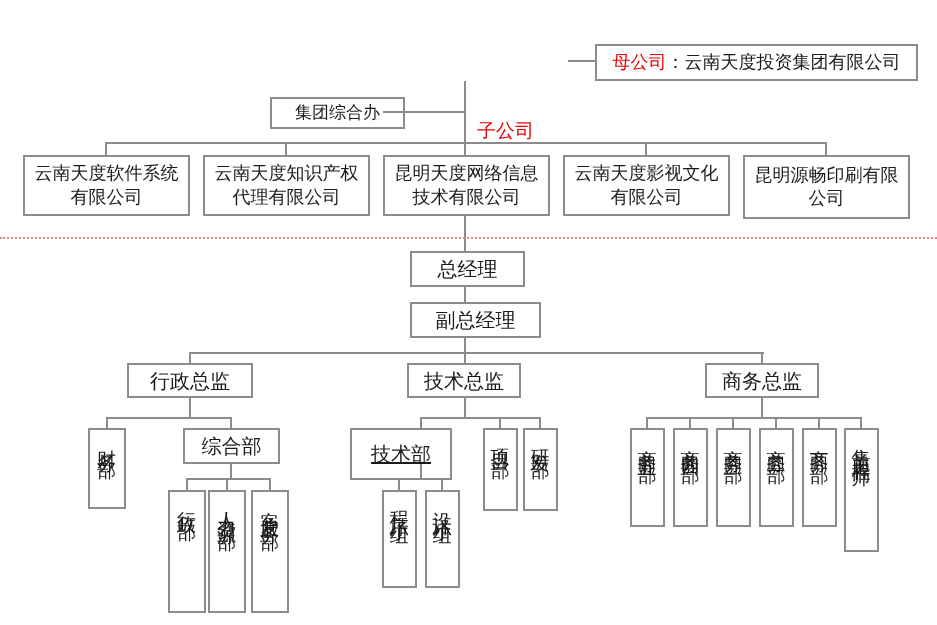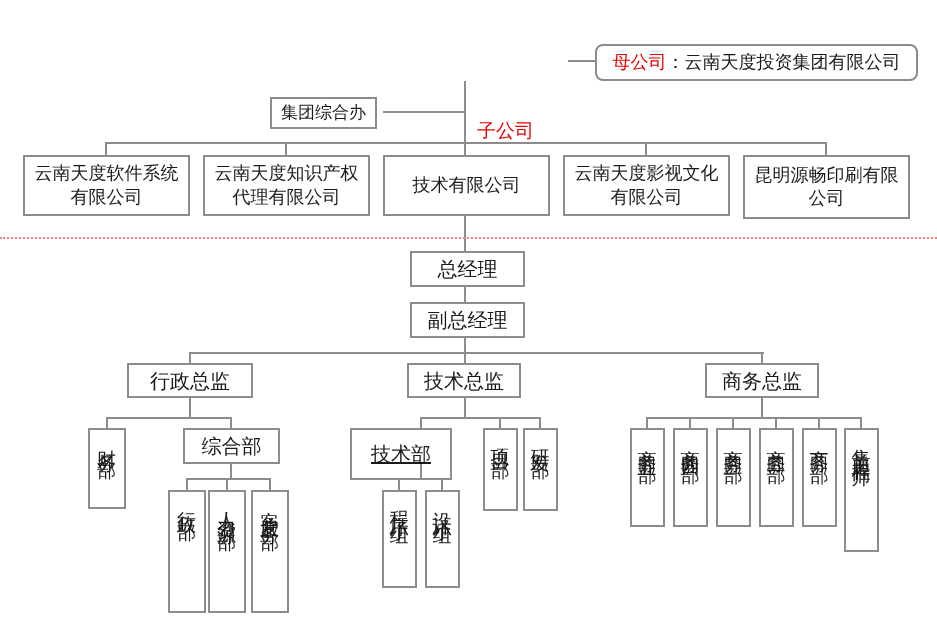--- a/index.html
+++ b/index.html
@@ -23,40 +23,40 @@
   .hline{position:absolute;height:2px;background:#8c8c8c;}
   .vline{position:absolute;width:2px;background:#8c8c8c;}
   .dotline{position:absolute;left:0;width:937px;height:0;border-top:2px dotted #f08080;}
   .vbox{padding:0;align-items:flex-start;}
   .vbox .vtext{
     writing-mode:vertical-rl;text-orientation:upright;
     font-size:19px;letter-spacing:5px;line-height:1;padding-top:4px;
   }
   .f15{font-size:18px;}
   .f16{font-size:17px;}
-  .f17{font-size:18px;border-radius:8px;}
+  .f17{font-size:18px;}
   .f20{font-size:20px;}
 </style>
 </head>
 <body>
 
 <div class="canvas">
 
 
   <div class="hline" style="left:568px;top:60px;width:27px;"></div>
 
   <div class="box f17" style="left:595px;top:44px;width:323px;height:37px;">
     <span>
       <span class="red">母公司</span><span>：</span><span>云南天度投资集团有限公司</span>
     </span>
   </div>
 
   <div class="vline" style="left:464px;top:81px;height:74px;"></div>
 
-  <div class="box f16" style="left:270px;top:97px;width:107px;height:32px;">集团综合办</div>
+  <div class="box f16" style="left:270px;top:97px;width:135px;height:32px;">集团综合办</div>
   <div class="hline" style="left:383px;top:111px;width:82px;"></div>
 
   <div class="label-free" style="left:477px;top:104px;margin-top:17px;">子公司</div>
 
   <div class="hline" style="left:105px;top:142px;width:722px;"></div>
   <div class="vline" style="left:105px;top:142px;height:13px;"></div>
   <div class="vline" style="left:285px;top:142px;height:13px;"></div>
   <div class="vline" style="left:645px;top:142px;height:13px;"></div>
   <div class="vline" style="left:825px;top:142px;height:13px;"></div>
 
@@ -67,20 +67,21 @@
       </span>
   </div>
   <div class="box f15" style="left:203px;top:155px;width:167px;height:61px;">
     <span>
         <span style="display:block">云南天度知识产权</span>
         <span style="display:block">代理有限公司</span>
       </span>
   </div>
   <div class="box f15" style="left:383px;top:155px;width:167px;height:61px;">
     <span>
+        <span style="display:block">昆明天度网络信息</span>
         <span style="display:block">技术有限公司</span>
       </span>
   </div>
   <div class="box f15" style="left:563px;top:155px;width:167px;height:61px;">
     <span>
         <span style="display:block">云南天度影视文化</span>
         <span style="display:block">有限公司</span>
       </span>
   </div>
   <div class="box f15" style="left:743px;top:155px;width:167px;height:64px;">
@@ -88,21 +89,21 @@
         <span style="display:block">昆明源畅印刷有限</span>
         <span style="display:block">公司</span>
       </span>
   </div>
 
   <div class="vline" style="left:464px;top:216px;height:35px;"></div>
   <div class="dotline" style="top:237px;"></div>
 
   <div class="box f20" style="left:410px;top:251px;width:115px;height:36px;">总经理</div>
   <div class="vline" style="left:464px;top:287px;height:15px;"></div>
-  <div class="box f20" style="left:410px;top:302px;width:115px;height:36px;">副总经理</div>
+  <div class="box f20" style="left:410px;top:302px;width:131px;height:36px;">副总经理</div>
 
   <div class="vline" style="left:464px;top:338px;height:14px;"></div>
   <div class="hline" style="left:189px;top:352px;width:575px;"></div>
   <div class="vline" style="left:189px;top:352px;height:11px;"></div>
   <div class="vline" style="left:464px;top:352px;height:11px;"></div>
   <div class="vline" style="left:761px;top:352px;height:11px;"></div>
 
   <div class="box f20" style="left:127px;top:363px;width:126px;height:35px;">行政总监</div>
   <div class="box f20" style="left:407px;top:363px;width:114px;height:35px;">技术总监</div>
   <div class="box f20" style="left:705px;top:363px;width:114px;height:35px;">商务总监</div>

